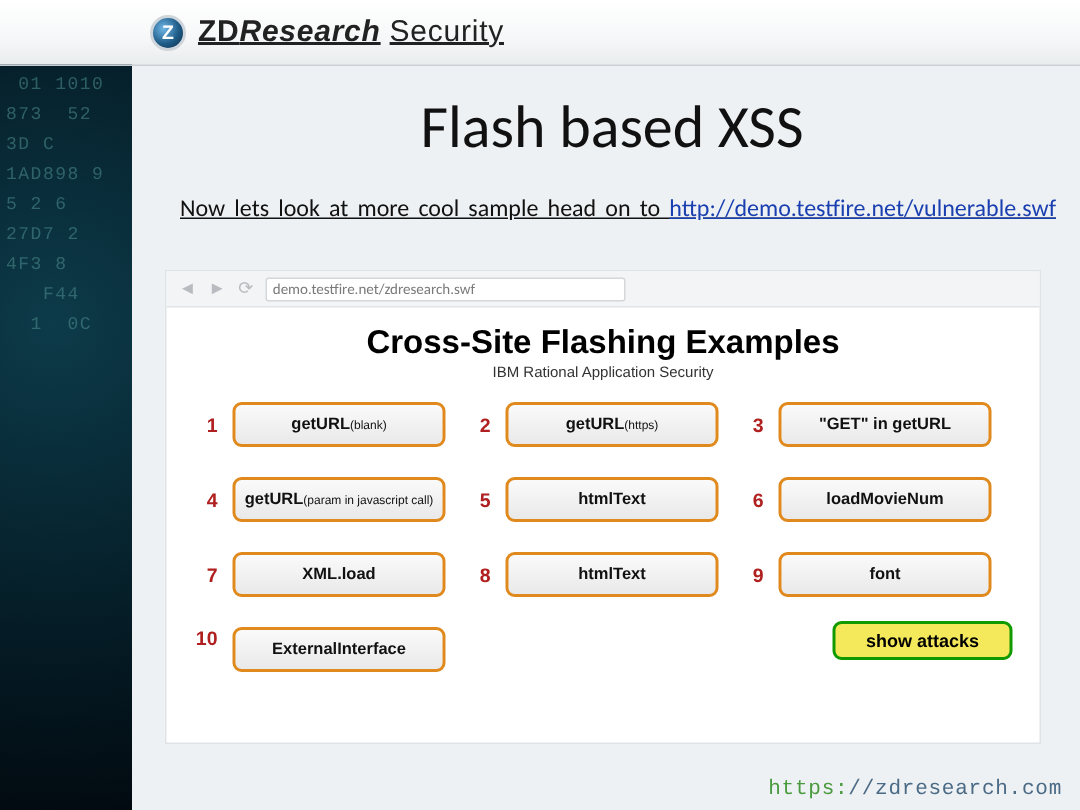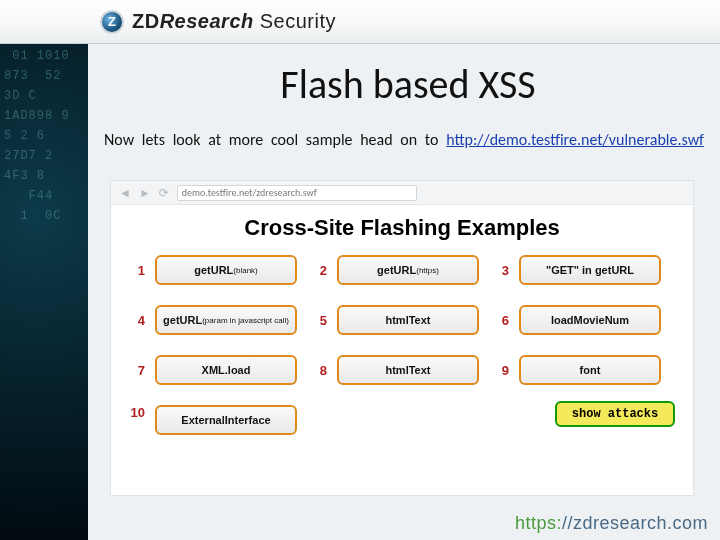--- a/index.html
+++ b/index.html
@@ -29,32 +29,32 @@
   .logo {
     width: 24px; height: 24px; border-radius: 50%;
     background: radial-gradient(circle at 35% 35%, #6fb6e6, #1f5c88 55%, #0c2c44);
     border: 2px solid #cfd6db;
     position: relative; margin-right: 8px;
   }
   .logo::after {
     content: "Z"; position: absolute; inset: 0; display: flex; align-items: center; justify-content: center;
     color: #fff; font-weight: bold; font-size: 13px; font-family: Arial, sans-serif;
   }
-  .brand { font-family: Arial, sans-serif; font-size: 20px; color: #222; letter-spacing: .5px; font-weight: 600; }
+  .brand { font-family: Arial, sans-serif; font-size: 20px; color: #222; letter-spacing: .5px; font-weight: 600; text-decoration: underline; }
   .brand em { font-style: italic; }
   .brand .sec { font-weight: 400; margin-left: 6px; }
 
   .title {
     position: absolute; left: 96px; right: 0; top: 60px;
     text-align: center; font-size: 40px; color: #111;
   }
   .intro {
-    position: absolute; left: 104px; right: 16px; top: 130px;
+    position: absolute; left: 120px; right: 16px; top: 130px;
     font-size: 16px; color: #111;
-    text-align: justify; text-align-last: justify;
+    text-align: justify; text-align-last: justify; text-decoration: underline;
   }
   .intro a { color: #1a3fb0; text-decoration: underline; }
 
   .shot {
     position: absolute; left: 110px; top: 180px; width: 584px; height: 316px;
     background: #fff; border: 1px solid #dfe3e6;
   }
   .shot-toolbar {
     height: 24px; background: #f3f4f5; border-bottom: 1px solid #e2e5e8;
     display: flex; align-items: center; gap: 8px; padding: 0 8px;
@@ -84,29 +84,29 @@
     font-family: Arial, sans-serif; font-weight: 900; font-size: 11px; color: #111;
     line-height: 1; padding: 0 4px; text-align: center;
   }
   .cell .sub { font-size: 8px; font-weight: 400; margin-top: 1px; text-align: center; }
   .row4 { grid-column: 1 / span 2; display: flex; align-items: flex-start; gap: 10px; }
 
   .show-attacks {
     position: absolute; right: 18px; bottom: 8px;
     width: 120px; height: 26px; border: 2px solid #190; border-radius: 6px;
     background: #f4e95a; display: flex; align-items: center; justify-content: center;
-    font-family: Liberation Mono, monospace; font-weight: 900; font-size: 12px;
+    font-family: Liberation Sans, sans-serif; font-weight: 900; font-size: 12px;
   }
 
   .watermark-lock {
     position: absolute; right: 40px; bottom: 80px; width: 220px; height: 220px; opacity: .10;
   }
   .footer-url {
     position: absolute; right: 12px; bottom: 6px;
-    font-family: Liberation Sans, sans-serif; font-size: 18px; letter-spacing: .5px; margin-top: 12px;
+    font-family: Liberation Mono, monospace; font-size: 14px; letter-spacing: .5px; margin-top: 12px;
   }
   .footer-url .https { color: #4a9a3f; }
   .footer-url .rest { color: #4a6a86; }
 </style>
 </head>
 <body>
 
 <div class="slide">
 
   <div class="sidebar">
@@ -146,20 +146,21 @@
     <div class="shot-toolbar">
       <span class="nav-ico">◄</span>
       <span class="nav-ico">►</span>
       <span class="nav-ico">⟳</span>
       <div class="addr">
         <span>demo.testfire.net/zdresearch.swf</span>
       </div>
     </div>
     <div class="shot-body">
       <div class="shot-h1">Cross-Site Flashing Examples</div>
+      <div class="shot-h2">IBM Rational Application Security</div>
 
       <div class="grid">
         <div class="num">1</div>
         <div class="cell">
             <span>getURL</span>
             <span class="sub">(blank)</span>
           </div>
         <div class="num">2</div>
         <div class="cell">
             <span>getURL</span>

